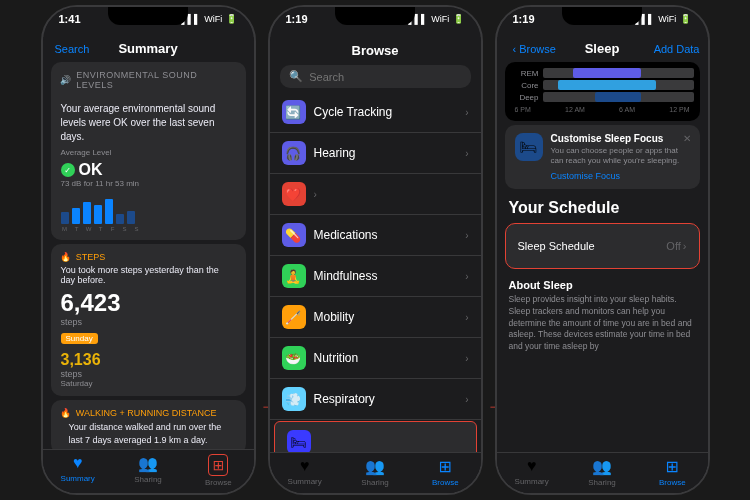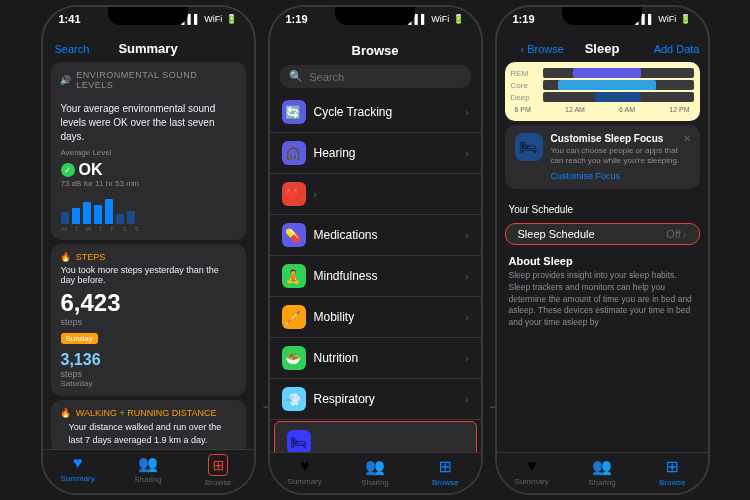--- a/index.html
+++ b/index.html
@@ -327,21 +327,21 @@
       border-radius: 3px;
       padding: 1px 5px;
       font-size: 8px;
       color: #fff;
       display: inline-block;
       margin-top: 2px;
     }
     .steps-count2 {
       font-size: 16px;
       font-weight: 600;
-      color: #7dd3fc;
+      color: #eab308;
       margin-top: 6px;
     }
 
     
     .walk-title {
       font-size: 9px;
       color: #ff9f0a;
       text-transform: uppercase;
       display: flex;
       align-items: center;
@@ -350,24 +350,25 @@
     .walk-desc {
       font-size: 9px;
       color: #ebebf5;
       margin-top: 3px;
       line-height: 1.4;
       margin-left: 8px;
     }
 
     
     .sleep-chart-area {
-      background: #fef9c3;
+      background: #000000;
       margin: 4px 8px;
       border-radius: 10px;
       padding: 6px;
+      text-align: right;
     }
     .sleep-row {
       display: flex;
       align-items: center;
       gap: 4px;
       margin-bottom: 2px;
     }
     .sleep-label {
       font-size: 8px;
       color: #8e8e93;
@@ -449,30 +450,30 @@
     .notif-link {
       font-size: 9px;
       color: #0a84ff;
       margin-top: 4px;
     }
 
     .schedule-section {
       padding: 6px 12px 2px;
     }
     .section-title {
-      font-size: 10px;
-      font-weight: 400;
+      font-size: 16px;
+      font-weight: 700;
       color: #fff;
     }
 
     .schedule-row {
       background: #2c2c2e;
       border-radius: 10px;
       margin: 4px 8px;
-      padding: 4px 12px;
+      padding: 16px 12px;
       display: flex;
       align-items: center;
       justify-content: space-between;
       border: 1.5px solid #e34234;
     }
     .schedule-label {
       font-size: 11px;
       color: #fff;
     }
     .schedule-value {
@@ -719,21 +720,21 @@
       <span class="status-time">1:19</span>
       <div class="status-icons">
         <span>▌▌▌</span>
         <span>WiFi</span>
         <span>🔋</span>
       </div>
     </div>
 
     <div class="screen">
       <div class="nav-header" style="position:relative; padding:4px 12px 2px; display:flex; align-items:center; justify-content:center;">
-        <span class="nav-back" style="left:24px; position:absolute;">
+        <span class="nav-back" style="left:16px; position:absolute;">
           <span style="color:#0a84ff; font-size:11px;">‹ <span>Browse</span></span>
         </span>
         <span class="nav-title">Sleep</span>
         <span class="nav-action" style="right:8px; position:absolute;">Add Data</span>
       </div>
 
       <div class="scroll-area">
 
         <div class="sleep-chart-area">
           <div class="sleep-row">

